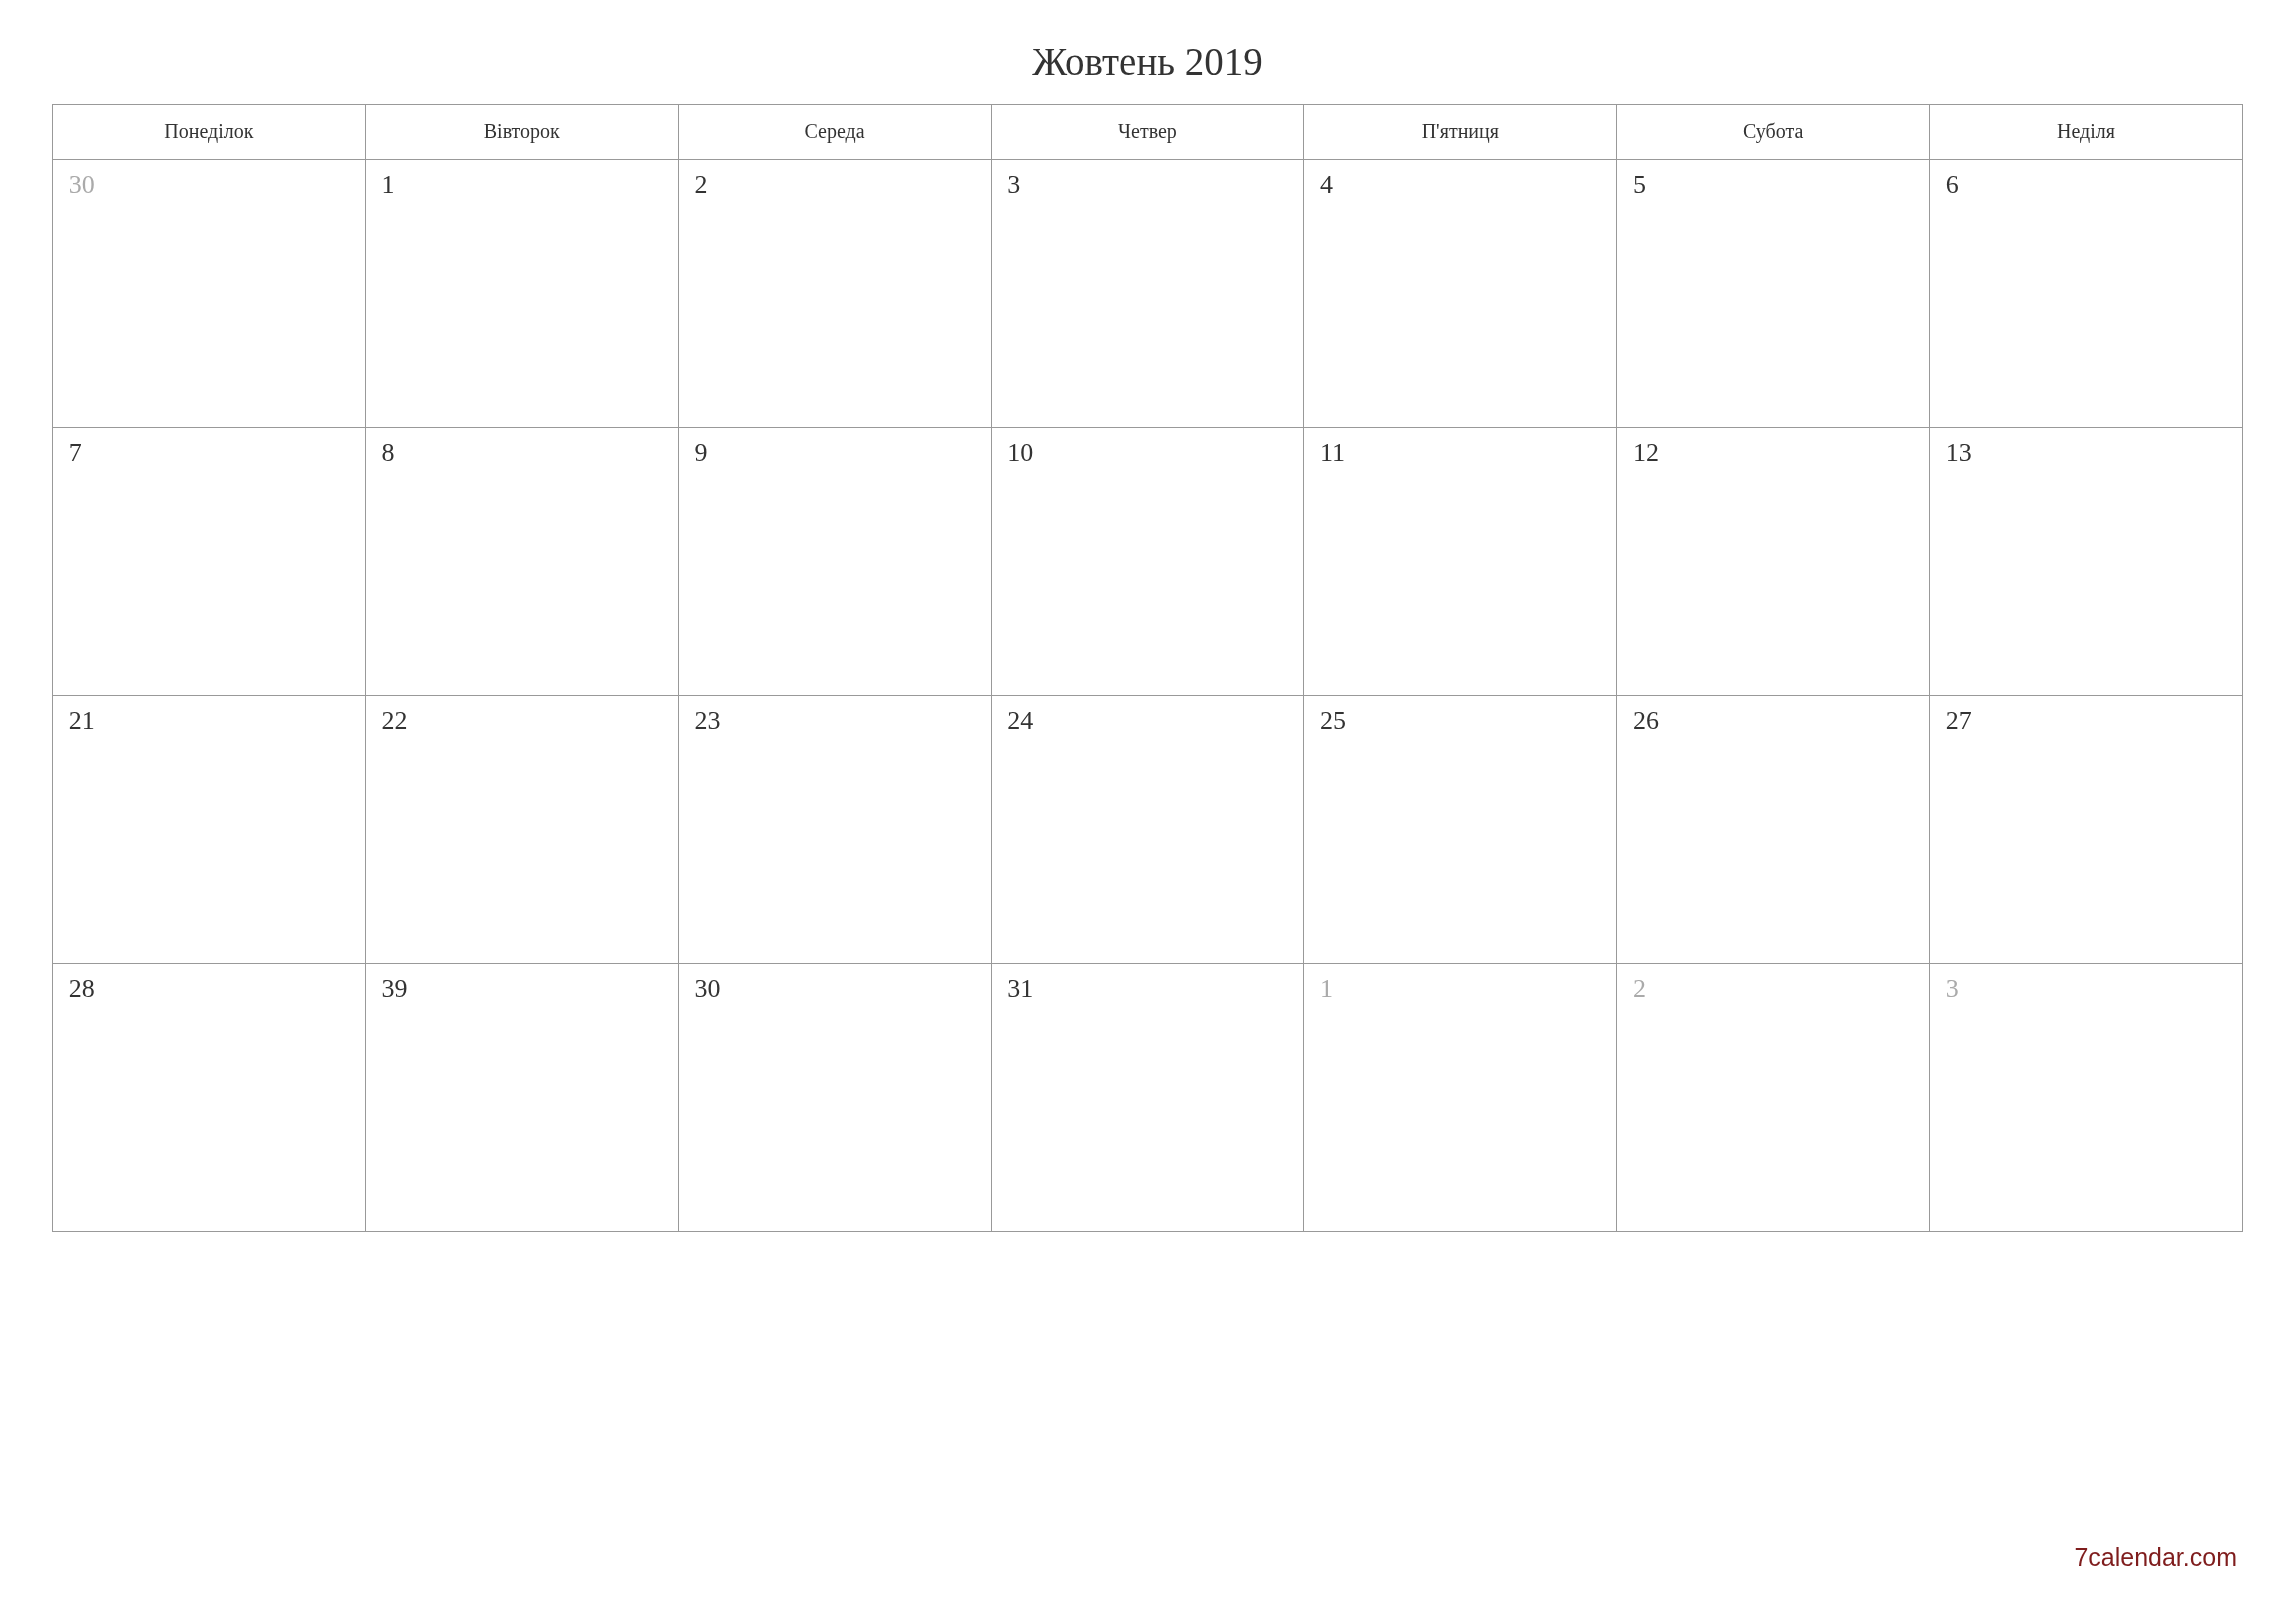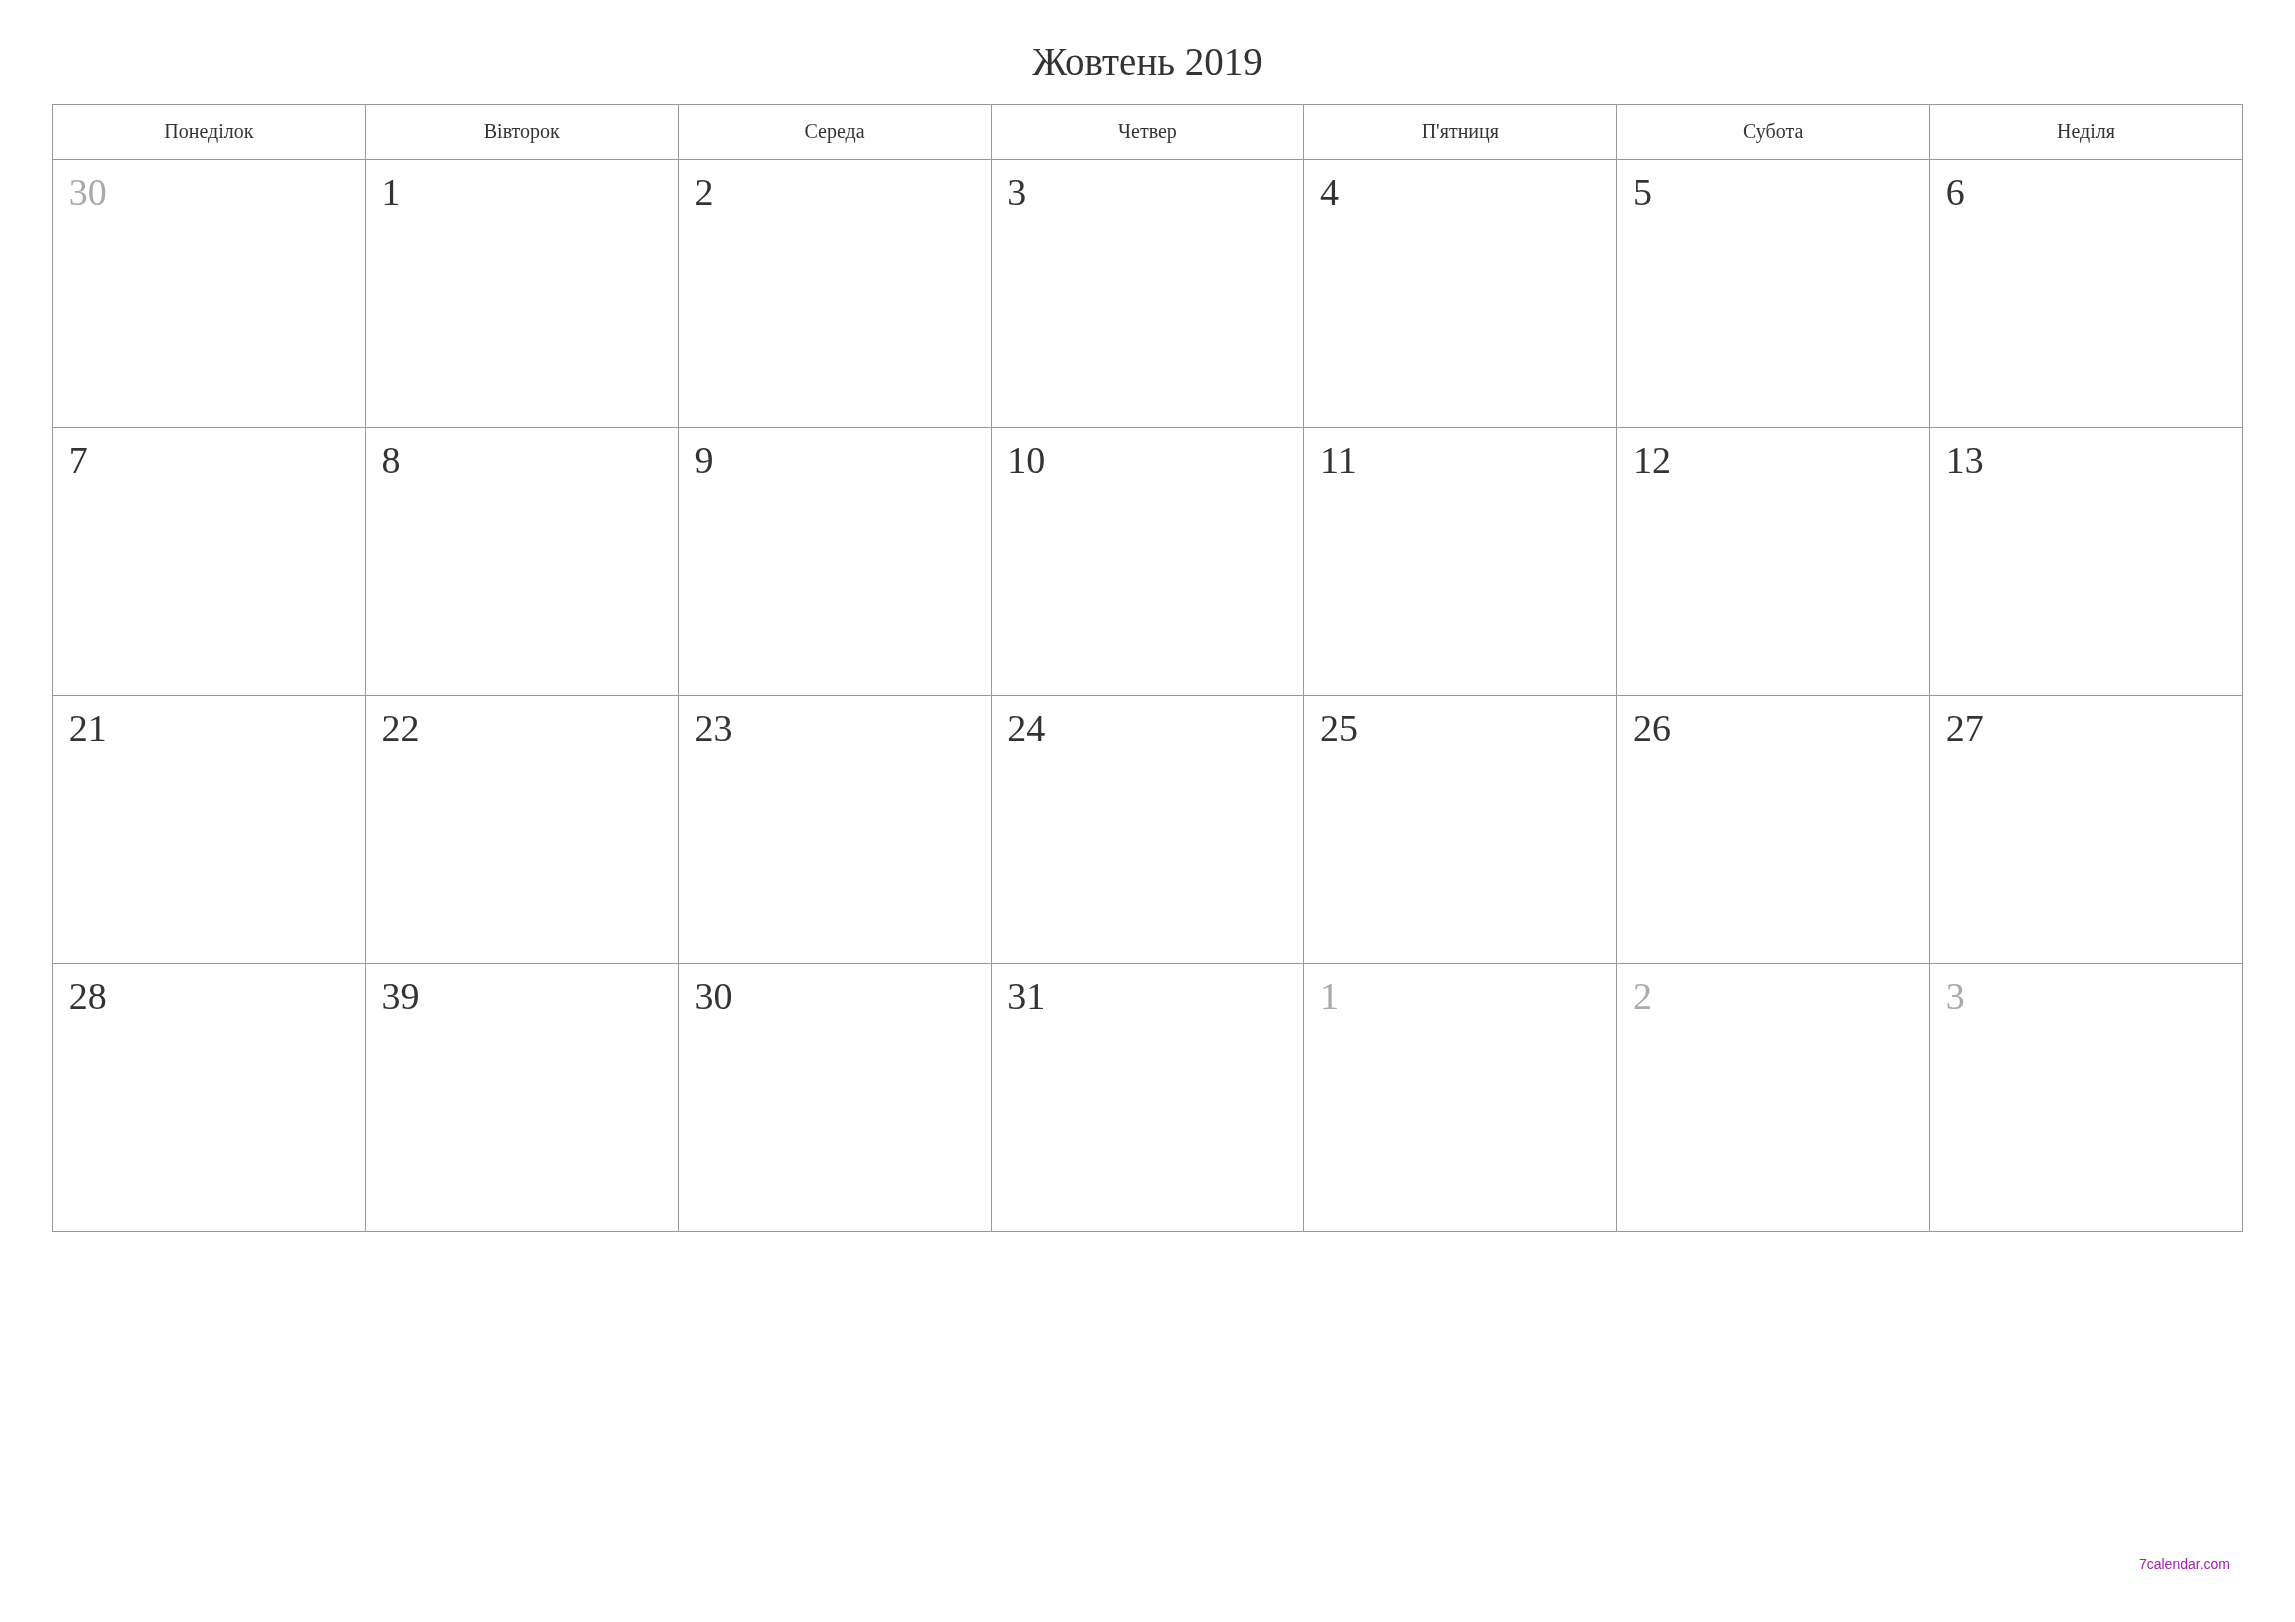--- a/index.html
+++ b/index.html
@@ -34,33 +34,33 @@
       font-weight: normal;
       color: #333333;
       text-align: center;
       background: #ffffff;
     }
     .calendar-table td {
       border: 1.3px solid #999999;
       height: 268px;
       vertical-align: top;
       padding: 10.5px 15.7px;
-      font-size: 38px;
+      font-size: 26px;
       color: #333333;
       background: #ffffff;
     }
     .calendar-table td.other-month {
       color: #aaaaaa;
     }
     .footer-credit {
       position: absolute;
       bottom: 51px;
-      right: 65px;
-      font-size: 14px;
-      color: #a21caf;
+      right: 58px;
+      font-size: 25px;
+      color: #7f1d1d;
       font-family: Arial, sans-serif;
     }
   </style>
 </head>
 <body>
 
 <h1 class="calendar-title">Жовтень 2019</h1>
 
 <table class="calendar-table">
   <thead>

